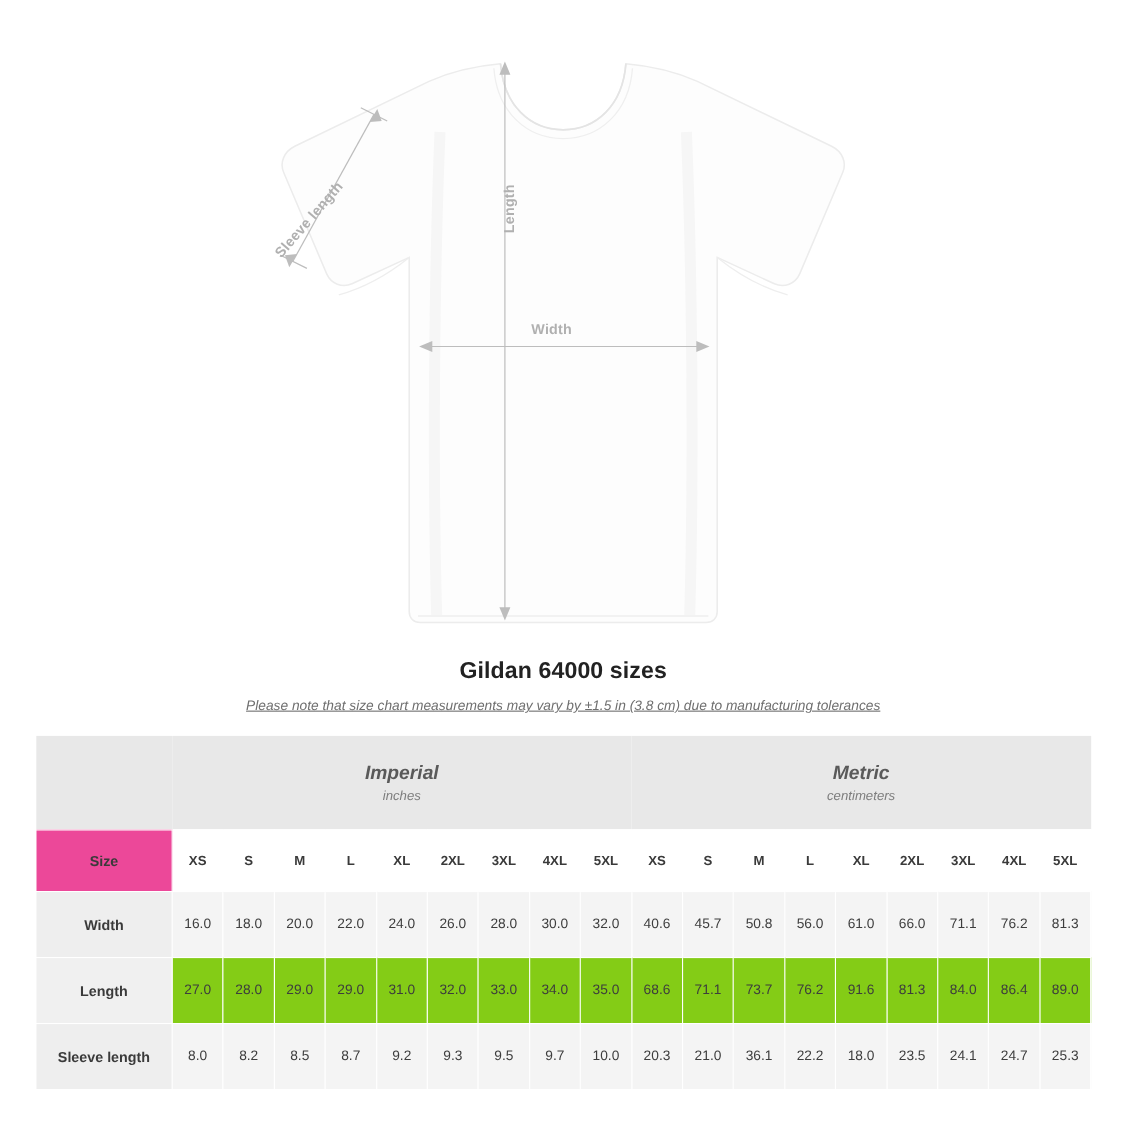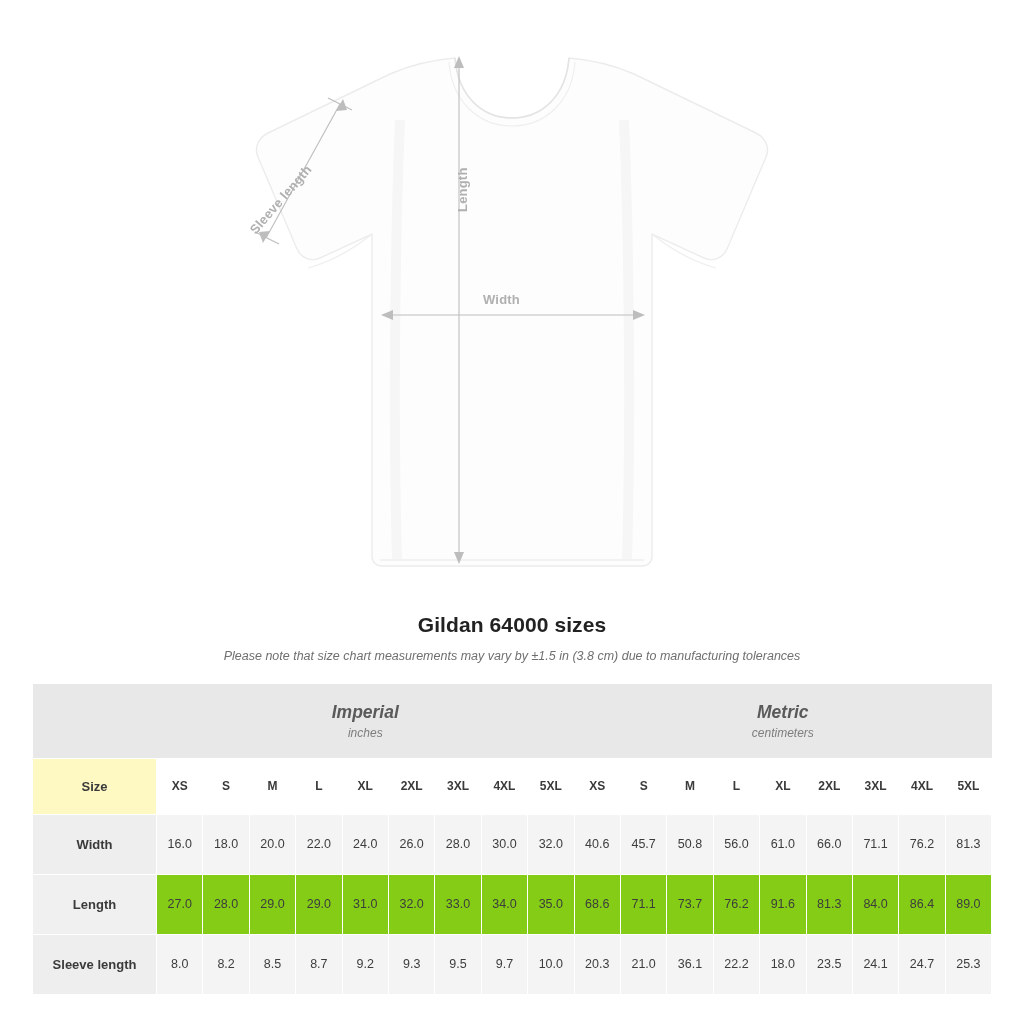--- a/index.html
+++ b/index.html
@@ -43,33 +43,34 @@
   }
   #label-sleeve {
     left: 258px; top: 222px;
     transform: rotate(-49deg);
     transform-origin: left bottom;
   }
 
   
   #title-block {
     text-align: center;
-    margin-top: 23px;
+    margin-top: 8px;
   }
   #chart-title {
     font-size: 21px;
     font-weight: bold;
     color: #222222;
     letter-spacing: .1px;
   }
   #chart-note {
     margin-top: 12px;
     font-size: 12.5px;
     font-style: italic;
     color: #6f6f6f;
+    text-decoration: underline;
   }
 
   
   #table-wrap {
     margin: 21px 32px 0 32px;
   }
   table {
     width: 960px;
     border-collapse: collapse;
     table-layout: fixed;
@@ -79,41 +80,41 @@
     text-align: center;
     vertical-align: middle;
     font-size: 12.5px;
     color: #3d3d3d;
     font-weight: normal;
     padding: 0;
   }
   
   .unit-cell {
     background: #e8e8e8;
-    height: 74px;
+    height: 85px;
     border: none;
   }
   .unit-name {
     font-size: 17.5px;
     font-style: italic;
     font-weight: bold;
     color: #5a5a5a;
     line-height: 1.15;
   }
   .unit-sub {
     font-size: 12px;
     font-style: italic;
     color: #7d7d7d;
     margin-top: 4px;
   }
   .corner-cell { background: #e8e8e8; border: none; }
 
   
   tr.size-row td { height: 56px; background: #ffffff; }
-  tr.size-row td.rowhead { background: #fef9c3; }
+  tr.size-row td.rowhead { background: #ec4899; }
   td.size-head {
     font-weight: bold;
     font-size: 12px;
     color: #3a3a3a;
   }
   td.rowhead {
     background: #f0f0f0;
     font-weight: bold;
     font-size: 13px;
     color: #3a3a3a;

